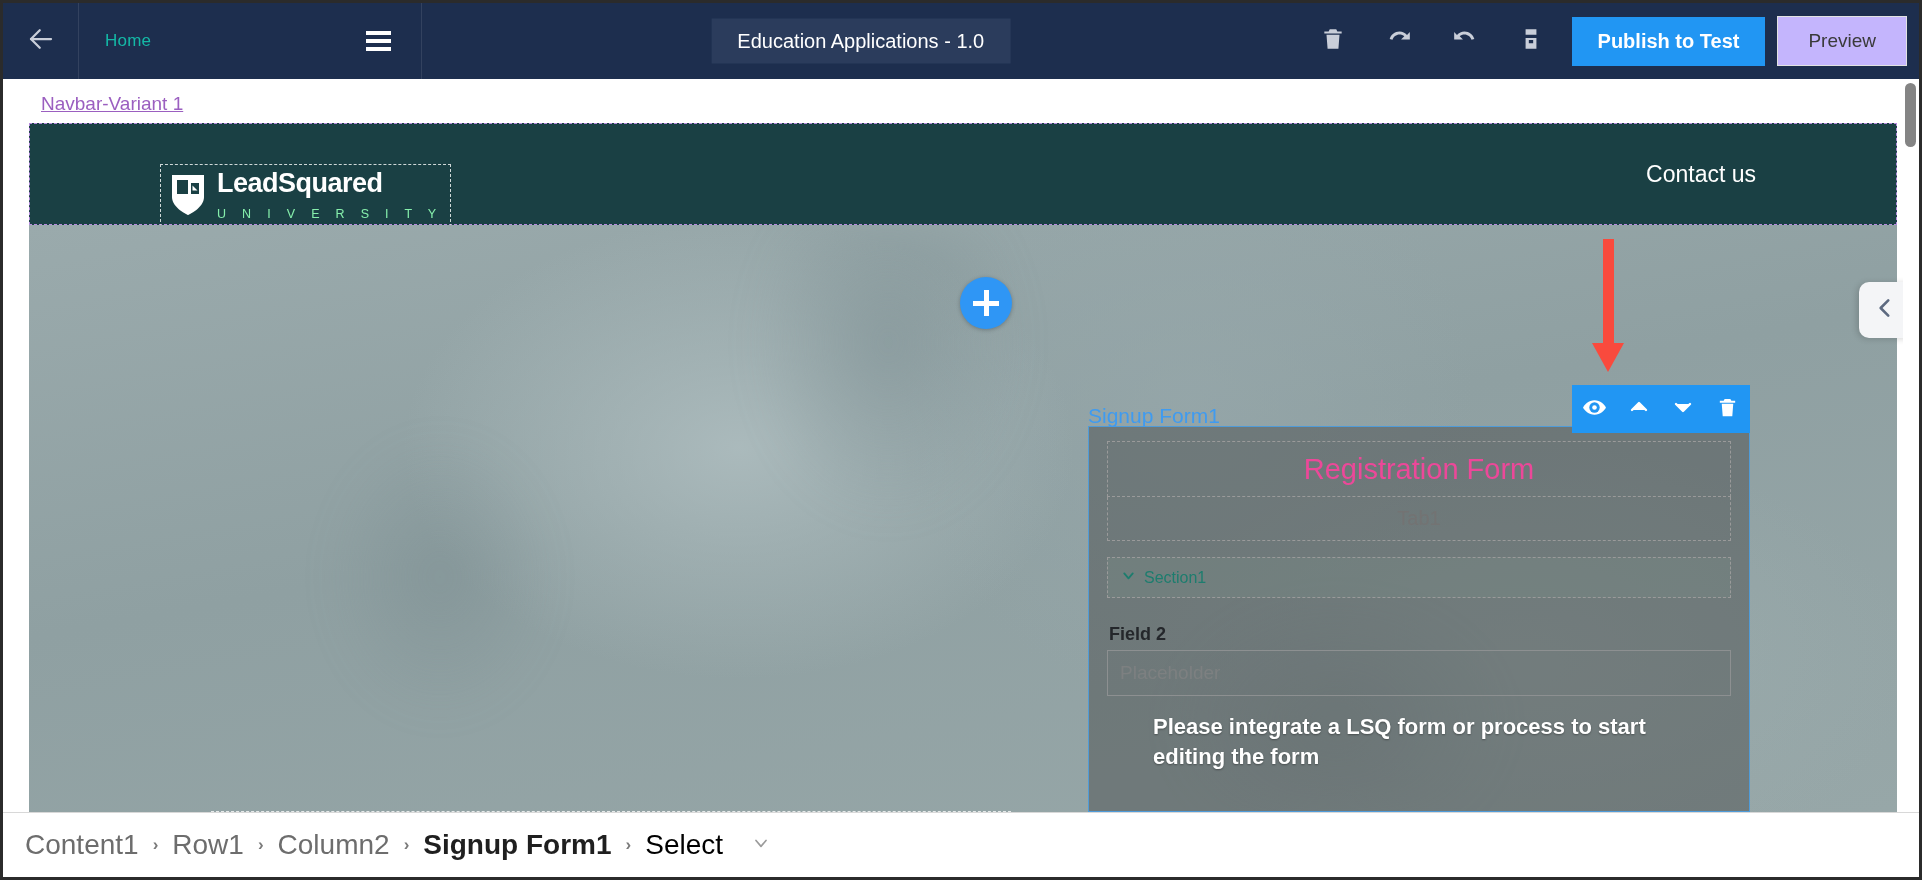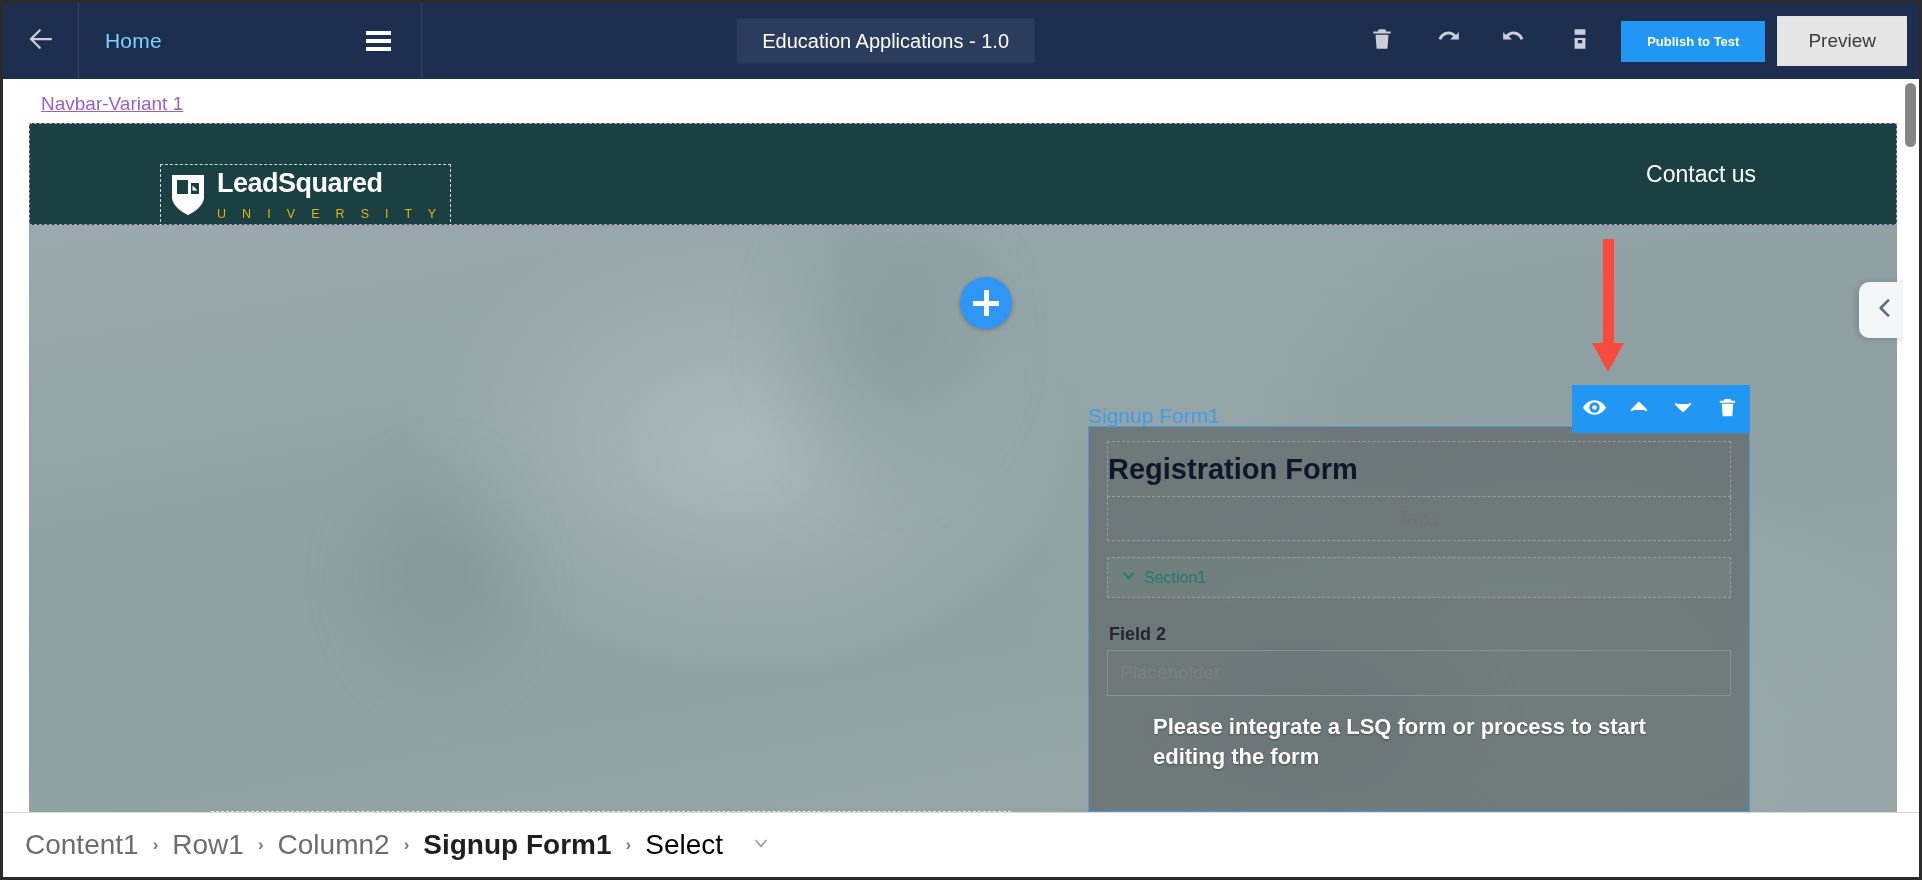--- a/index.html
+++ b/index.html
@@ -21,44 +21,44 @@
   .tb-back {
     width: 76px; display: flex; align-items: center; justify-content: center;
     border-right: 1px solid #33425f; cursor: pointer;
   }
   .tb-back svg { width: 30px; height: 30px; }
   .tb-home {
     flex: 0 0 343px; display: flex; align-items: center;
     justify-content: space-between; padding: 0 26px 0 26px;
     border-right: 1px solid #33425f;
   }
-  .tb-home-label { font-size: 21px; color: #7dd3fc; letter-spacing: .2px; }
+  .tb-home-label { font-size: 17px; color: #14b8a6; letter-spacing: .2px; }
   .tb-hamburger { display: flex; flex-direction: column; gap: 4px; cursor: pointer; padding: 4px; }
   .tb-hamburger i { display: block; width: 25px; height: 4px; background: #ffffff; }
   .tb-mid { flex: 1; position: relative; }
   .tb-title {
     position: absolute; left: 50%; top: 50%; transform: translate(-50%, -50%);
     background: #2b3c5c; padding: 11px 26px; font-size: 20px;
     color: #ffffff; white-space: nowrap;
   }
   .tb-actions {
     display: flex; align-items: center; gap: 0; padding-right: 18px;
   }
   .tb-icon {
     width: 66px; height: 76px; display: flex; align-items: center;
     justify-content: center; cursor: pointer;
   }
   .tb-icon svg { width: 26px; height: 26px; fill: #c9ced9; }
   .btn-publish {
-    background: #2196f3; color: #fff; font-size: 13px; font-weight: bold;
+    background: #2196f3; color: #fff; font-size: 20px; font-weight: bold;
     padding: 13px 26px; margin-left: 8px; border: none; cursor: pointer;
     white-space: nowrap;
   }
   .btn-preview {
-    background: #e5e5e5; color: #3a3a3a; font-size: 19px;
+    background: #c4b5fd; color: #3a3a3a; font-size: 19px;
     padding: 13px 30px; margin-left: 12px; border: 1px solid #e2e2e2;
     cursor: pointer; white-space: nowrap;
   }
 
   
   .canvas {
     position: absolute; left: 0; top: 76px; width: 1922px; height: 733px;
     background: #ffffff; overflow: hidden;
   }
   .variant-label {
@@ -71,21 +71,21 @@
     display: flex; align-items: center;
   }
   .logo-wrap {
     position: absolute; left: 130px; top: 40px;
     border: 1px dashed #cfd8d8; padding: 5px 8px;
     display: flex; align-items: center; gap: 10px;
   }
   .logo-shield { width: 38px; height: 44px; }
   .logo-text { display: flex; flex-direction: column; line-height: 1; }
   .logo-main { font-size: 27px; font-weight: bold; color: #ffffff; letter-spacing: -.5px; }
-  .logo-sub { font-size: 12.5px; color: #eab308; letter-spacing: 6.3px; margin-top: 11px; }
+  .logo-sub { font-size: 12.5px; color: #86efac; letter-spacing: 6.3px; margin-top: 11px; }
   .nav-contact {
     position: absolute; right: 140px; top: 50%; transform: translateY(-50%);
     font-size: 23px; color: #ffffff;
   }
   .add-row-btn {
     position: absolute; left: 957px; top: 198px; width: 52px; height: 52px;
     border-radius: 50%; background: #2f96f5; display: flex;
     align-items: center; justify-content: center; cursor: pointer; z-index: 8;
     box-shadow: 0 1px 4px rgba(0,0,0,.25);
   }
@@ -136,22 +136,22 @@
     justify-content: center; cursor: pointer;
   }
   .form-toolbar svg { fill: #ffffff; }
   .form-box {
     position: absolute; left: 1085px; top: 347px; width: 662px; height: 386px;
     background: rgba(68,70,70,.46); border: 1px solid #4f9bd8;
     overflow: hidden; z-index: 7;
   }
   .fb-title {
     margin: 14px 18px 0 18px; border: 1px dashed #9a9a9a;
-    font-size: 29px; font-weight: bold;
-    color: #0f172a; padding: 11px 0 10px 0;
+    text-align: center; font-size: 29px; font-weight: normal;
+    color: #ec4899; padding: 11px 0 10px 0;
   }
   .fb-tab {
     margin: 0 18px; border: 1px dashed #9a9a9a; border-top: none;
     text-align: center; font-size: 20px; color: #737373; padding: 10px 0;
   }
   .fb-section {
     margin: 16px 18px 0 18px; background: rgba(120,140,136,.35);
     border: 1px dashed #9a9a9a; padding: 9px 12px;
     color: #1d7d6e; font-size: 16px; display: flex; align-items: center; gap: 7px;
   }

